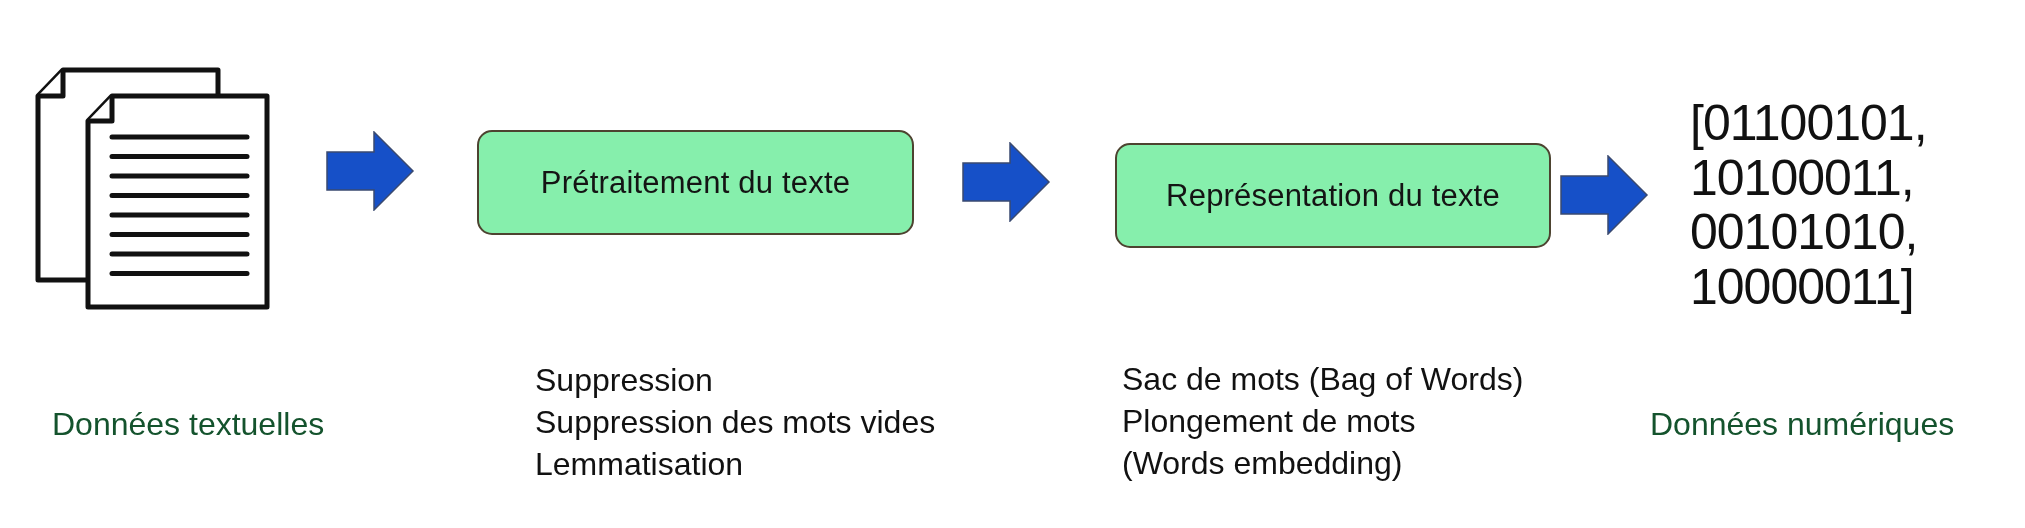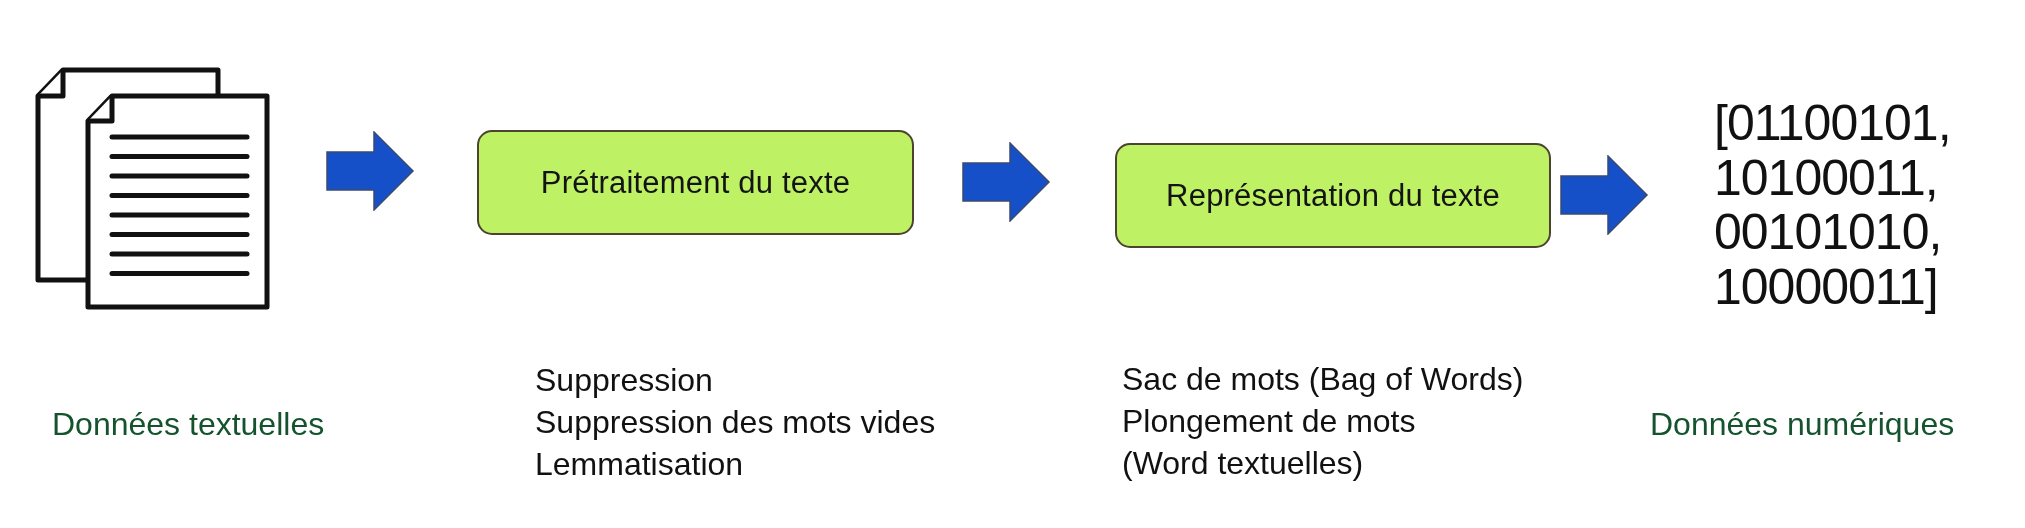--- a/index.html
+++ b/index.html
@@ -7,34 +7,34 @@
     width: 2025px; height: 528px; background: #ffffff;
     position: relative; overflow: hidden;
     font-family: "Liberation Sans", "DejaVu Sans", sans-serif;
     color: #111111;
   }
   .abs { position: absolute; }
   .doc-icon { left: 34px; top: 66px; width: 240px; height: 246px; }
   .arrow { width: 90px; height: 80px; }
   .box {
     position: absolute; box-sizing: border-box;
-    background: #bef264; border: 2px solid #4d4330; border-radius: 15px;
+    background: #86efac; border: 2px solid #4d4330; border-radius: 15px;
     display: flex; align-items: center; justify-content: center;
     font-size: 31px; color: #141414; letter-spacing: 0.2px;
   }
   .box-1 { left: 477px; top: 130px; width: 437px; height: 105px; }
   .box-2 { left: 1075px; top: 143px; width: 436px; height: 105px; margin-left: 40px; }
   .label { font-size: 32px; line-height: 42px; white-space: nowrap; color: #14532d; }
   .list { font-size: 32px; line-height: 42px; white-space: nowrap; color: #111; }
   .list div { height: 42px; }
   .binary {
     left: 1690px; top: 96px; font-size: 50px; line-height: 54.5px;
     white-space: nowrap; color: #111; letter-spacing: -1px;
   }
-  .binary div { height: 54.5px; margin-left: 24px; }
+  .binary div { height: 54.5px; }
 </style>
 </head>
 <body>
 
 <div class="abs doc-icon">
   <svg width="240" height="246" viewBox="0 0 240 246" xmlns="http://www.w3.org/2000/svg">
 
     <path d="M29 4 L184 4 L184 214 L4 214 L4 30 Z" fill="#ffffff" stroke="#111" stroke-width="5" stroke-linejoin="round"></path>
     <path d="M29 4 L29 30 L4 30" fill="#ffffff" stroke="#111" stroke-width="5" stroke-linejoin="round"></path>
 
@@ -90,16 +90,16 @@
 
 <div class="abs list" style="left:535px; top:359px;">
   <div>Suppression</div>
   <div>Suppression des mots vides</div>
   <div>Lemmatisation</div>
 </div>
 
 <div class="abs list" style="left:1122px; top:358px;">
   <div>Sac de mots (Bag of Words)</div>
   <div>Plongement de mots</div>
-  <div>(Word textuelles)</div>
+  <div>(Words embedding)</div>
 </div>
 
 <div class="abs label" style="left:1650px; top:403px;">Données numériques</div>
 
 </body></html>

